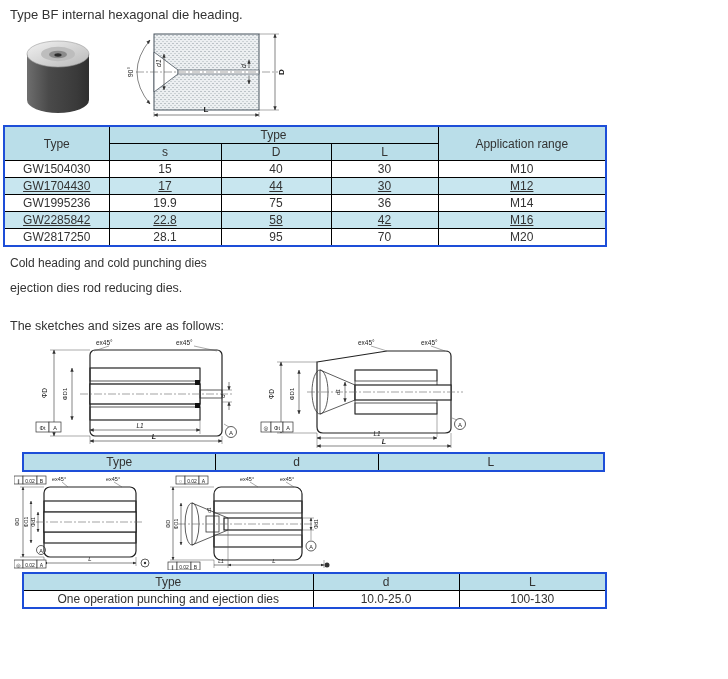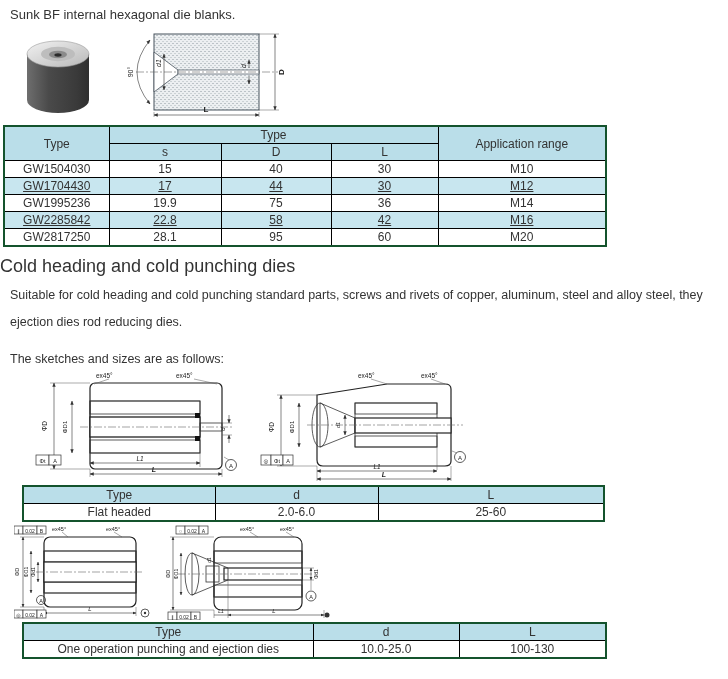--- a/index.html
+++ b/index.html
@@ -5,50 +5,50 @@
   * { margin:0; padding:0; box-sizing:border-box; }
   body { background:#fff; font-family:"Liberation Sans", sans-serif; color:var(--text,#333); }
   .page { width:728px; height:679px; overflow:hidden; background:#fff; position:relative; }
 
   .title { font-size:13px; color:#333; padding:7px 0 0 10px; }
 
   .figures-row { display:flex; align-items:flex-start; gap:16px; margin:8px 0 0 16px; height:88px; }
 
   table { border-collapse:collapse; font-size:12px; color:#333; table-layout:fixed; }
   th, td { border:1px solid #000; text-align:center; font-weight:normal; padding:1px 3px; height:17px; line-height:14px; overflow:hidden; white-space:nowrap; }
-  table { border:2px solid #14532d; }
+  table { border:2px solid #1d4ed8; }
   .hdr { background:var(--header_bg,#badee9); }
   .stripe { background:var(--stripe_bg,#c8e6ef);text-decoration:underline; }
 
   .t1 { margin:7px 0 0 3px; width:602px; }
   .t2 { margin:2px 0 0 22px; width:581px; }
   .t3 { margin:2px 0 0 22px; width:583px; }
 
-  .heading2 { font-size:18px; margin:9px 0 0 0; }
+  .heading2 { font-size:12px; margin:9px 0 0 10px; }
   .para { margin:5px 0 0 10px; font-size:12.5px; }
   .para div { line-height:26.5px; white-space:nowrap; }
   .note { font-size:12.5px; margin:17px 0 0 10px; }
 
   .sketch-row-1 { display:flex; gap:20px; margin:5px 0 0 34px; height:112px; }
   .sketch-row-2 { display:flex; gap:12px; margin:2px 0 0 14px; height:96px; }
 
   svg text { fill:#222; font-family:"Liberation Sans", sans-serif; }
   .dim { stroke:#333; stroke-width:0.6; fill:none; }
   .ext { stroke:#555; stroke-width:0.5; fill:none; }
   .cl  { stroke:#666; stroke-width:0.6; fill:none; stroke-dasharray:8 2 2 2; }
   .edge { stroke:#222; stroke-width:1.2; fill:none; }
   .thin { stroke:#333; stroke-width:0.8; fill:none; }
   .tolbox rect { fill:#fff; stroke:#333; stroke-width:0.7; }
 </style>
 </head>
 <body>
 
 <div class="page">
 
-  <div class="title">Sunk BF internal hexagonal die blanks.</div>
+  <div class="title">Type BF internal hexagonal die heading.</div>
 
   <div class="figures-row">
 
     <svg width="84" height="86" viewBox="0 0 84 86">
       <defs>
         <linearGradient id="gBody" x1="0" y1="0" x2="1" y2="0">
           <stop offset="0" stop-color="#6e6e6e"></stop>
             <stop offset="0.35" stop-color="#4a4a4a"></stop>
           <stop offset="0.8" stop-color="#3a3a3a"></stop>
             <stop offset="1" stop-color="#2f2f2f"></stop>
@@ -148,30 +148,29 @@
         <td>GW2285842</td>
           <td>22.8</td>
           <td>58</td>
           <td>42</td>
           <td>M16</td>
       </tr>
       <tr>
         <td>GW2817250</td>
           <td>28.1</td>
           <td>95</td>
-          <td>60</td>
+          <td>70</td>
           <td>M20</td>
       </tr>
     </tbody>
   </table>
 
   <div class="heading2">Cold heading and cold punching dies</div>
 
   <div class="para">
-    <div>Suitable for cold heading and cold punching standard parts, screws and rivets of copper, aluminum, steel and alloy steel, they</div>
     <div>ejection dies rod reducing dies.</div>
   </div>
 
   <div class="note">The sketches and sizes are as follows:</div>
 
   <div class="sketch-row-1">
 
     <svg width="205" height="112" viewBox="0 0 205 112">
       <defs>
         <pattern id="hA" width="7" height="7" patternUnits="userSpaceOnUse" patternTransform="rotate(45)">
@@ -298,25 +297,20 @@
         <col style="width:226px">
       </colgroup>
     <thead>
       <tr>
         <th class="hdr">Type</th>
         <th class="hdr">d</th>
         <th class="hdr">L</th>
       </tr>
     </thead>
     <tbody>
-      <tr>
-        <td>Flat headed</td>
-          <td>2.0-6.0</td>
-          <td>25-60</td>
-      </tr>
     </tbody>
   </table>
 
   <div class="sketch-row-2">
 
     <svg width="140" height="96" viewBox="0 0 140 96">
       <defs>
         <pattern id="hC" width="6" height="6" patternUnits="userSpaceOnUse" patternTransform="rotate(45)">
           <rect width="6" height="6" fill="#fdfdfd"></rect>
             <line x1="0" y1="0" x2="0" y2="6" stroke="#555" stroke-width="1.3"></line>

